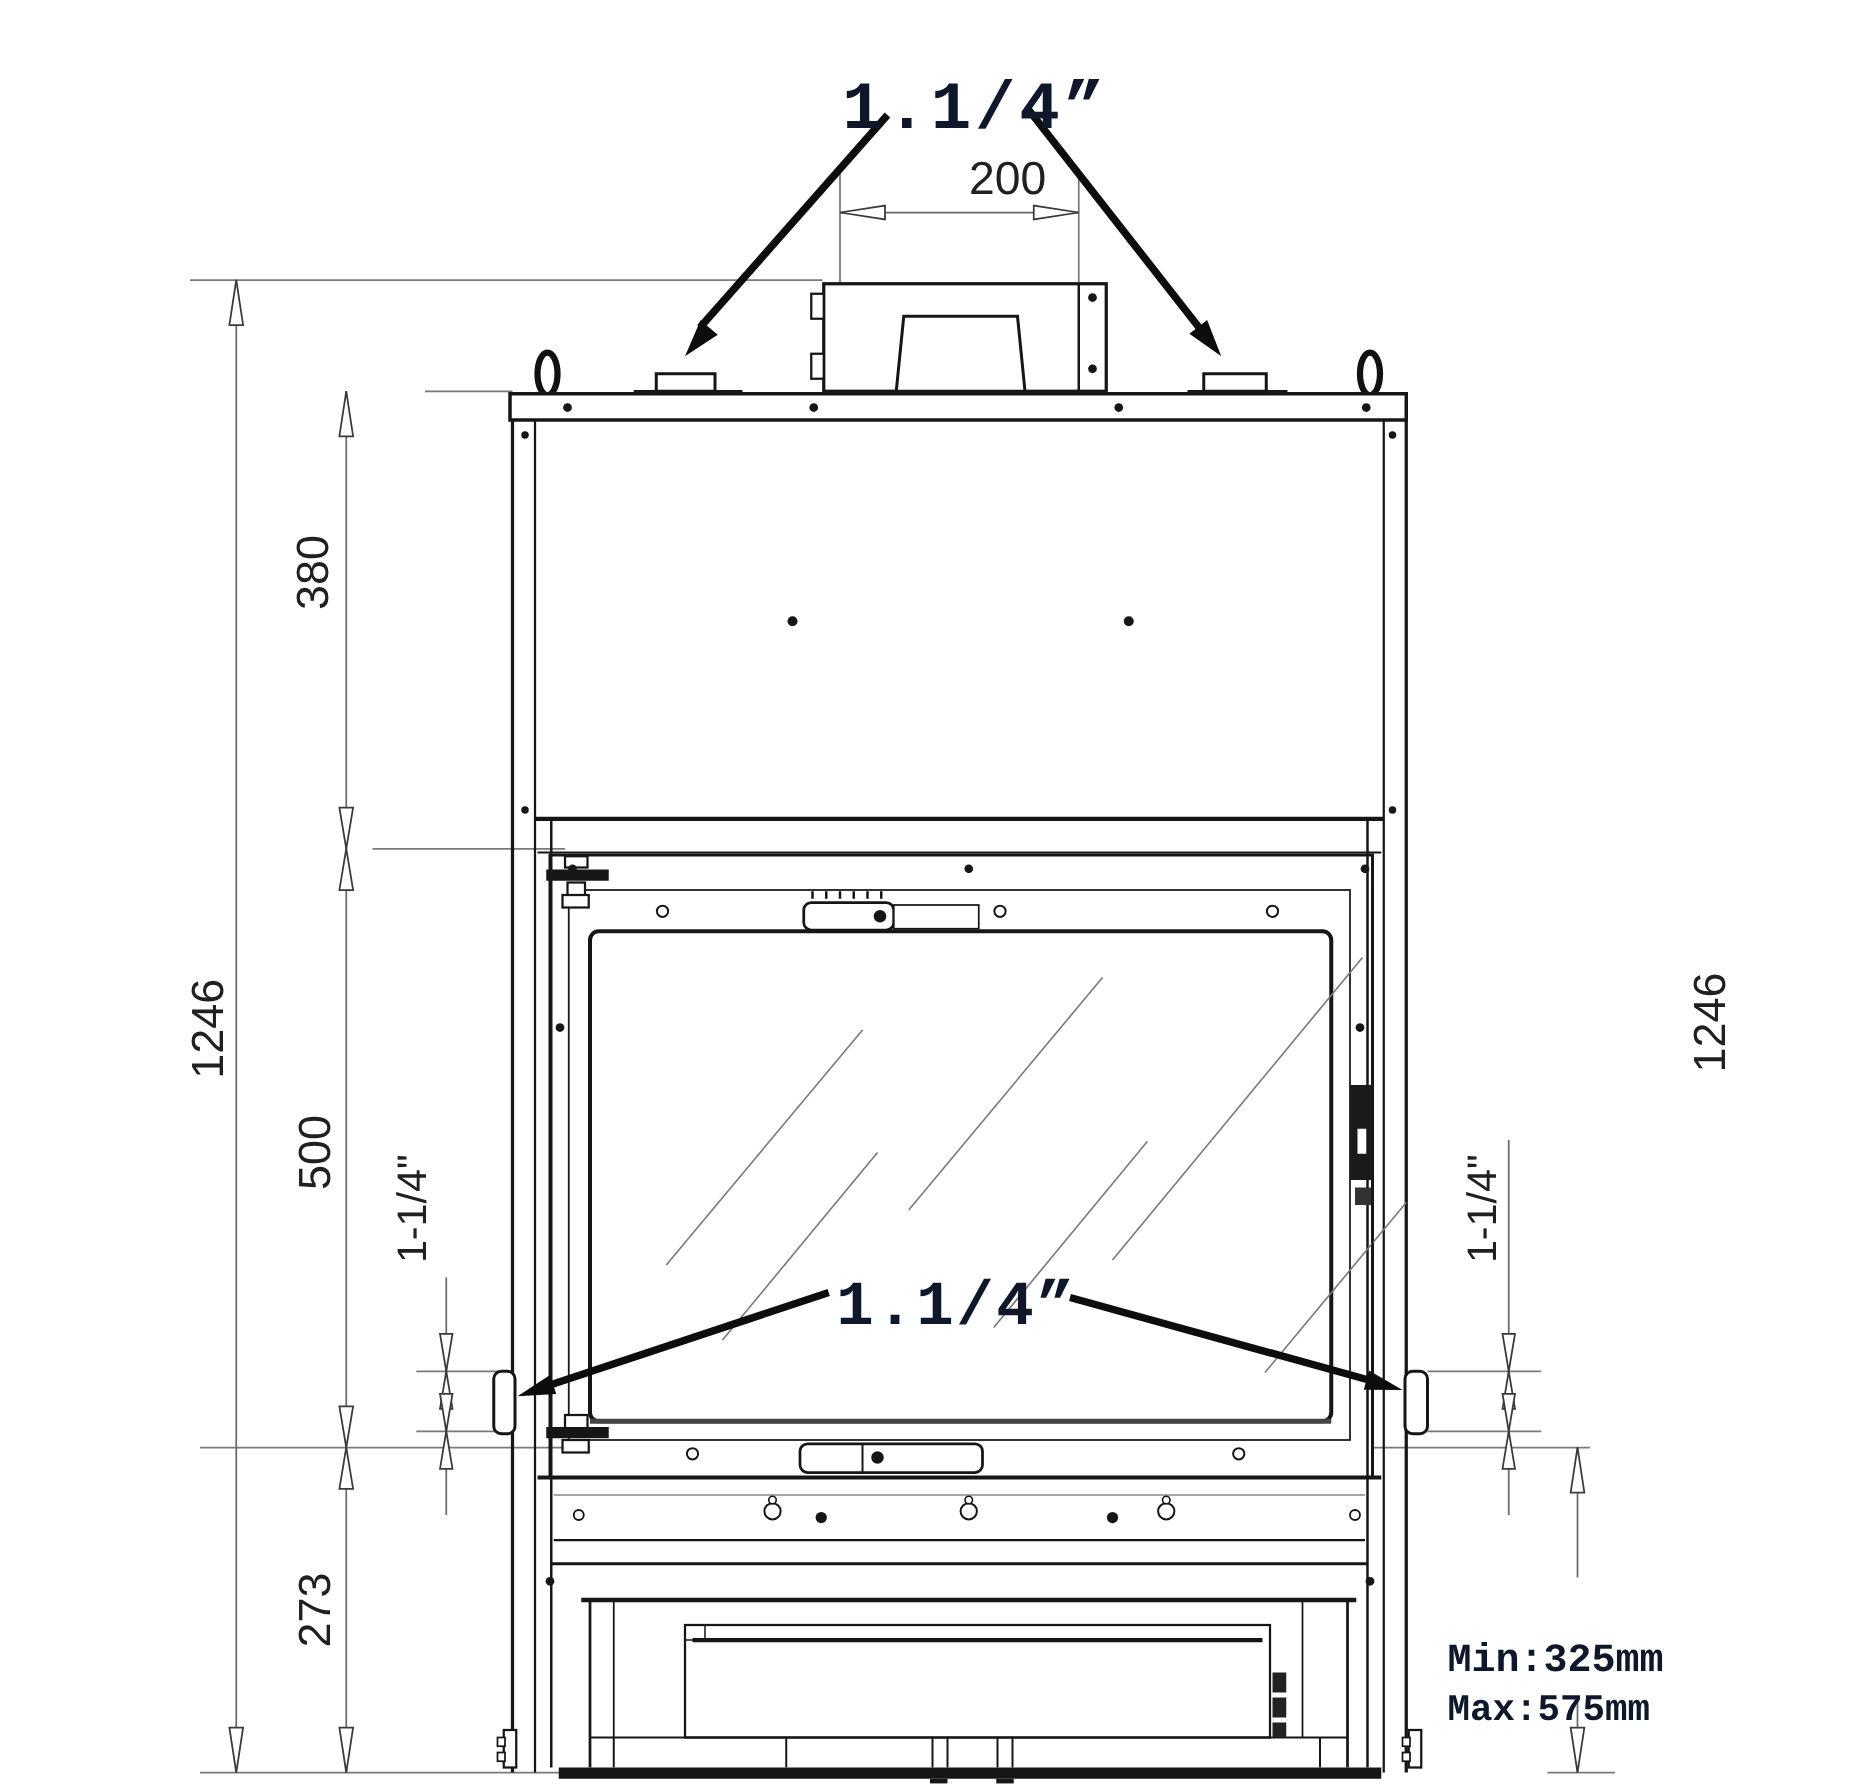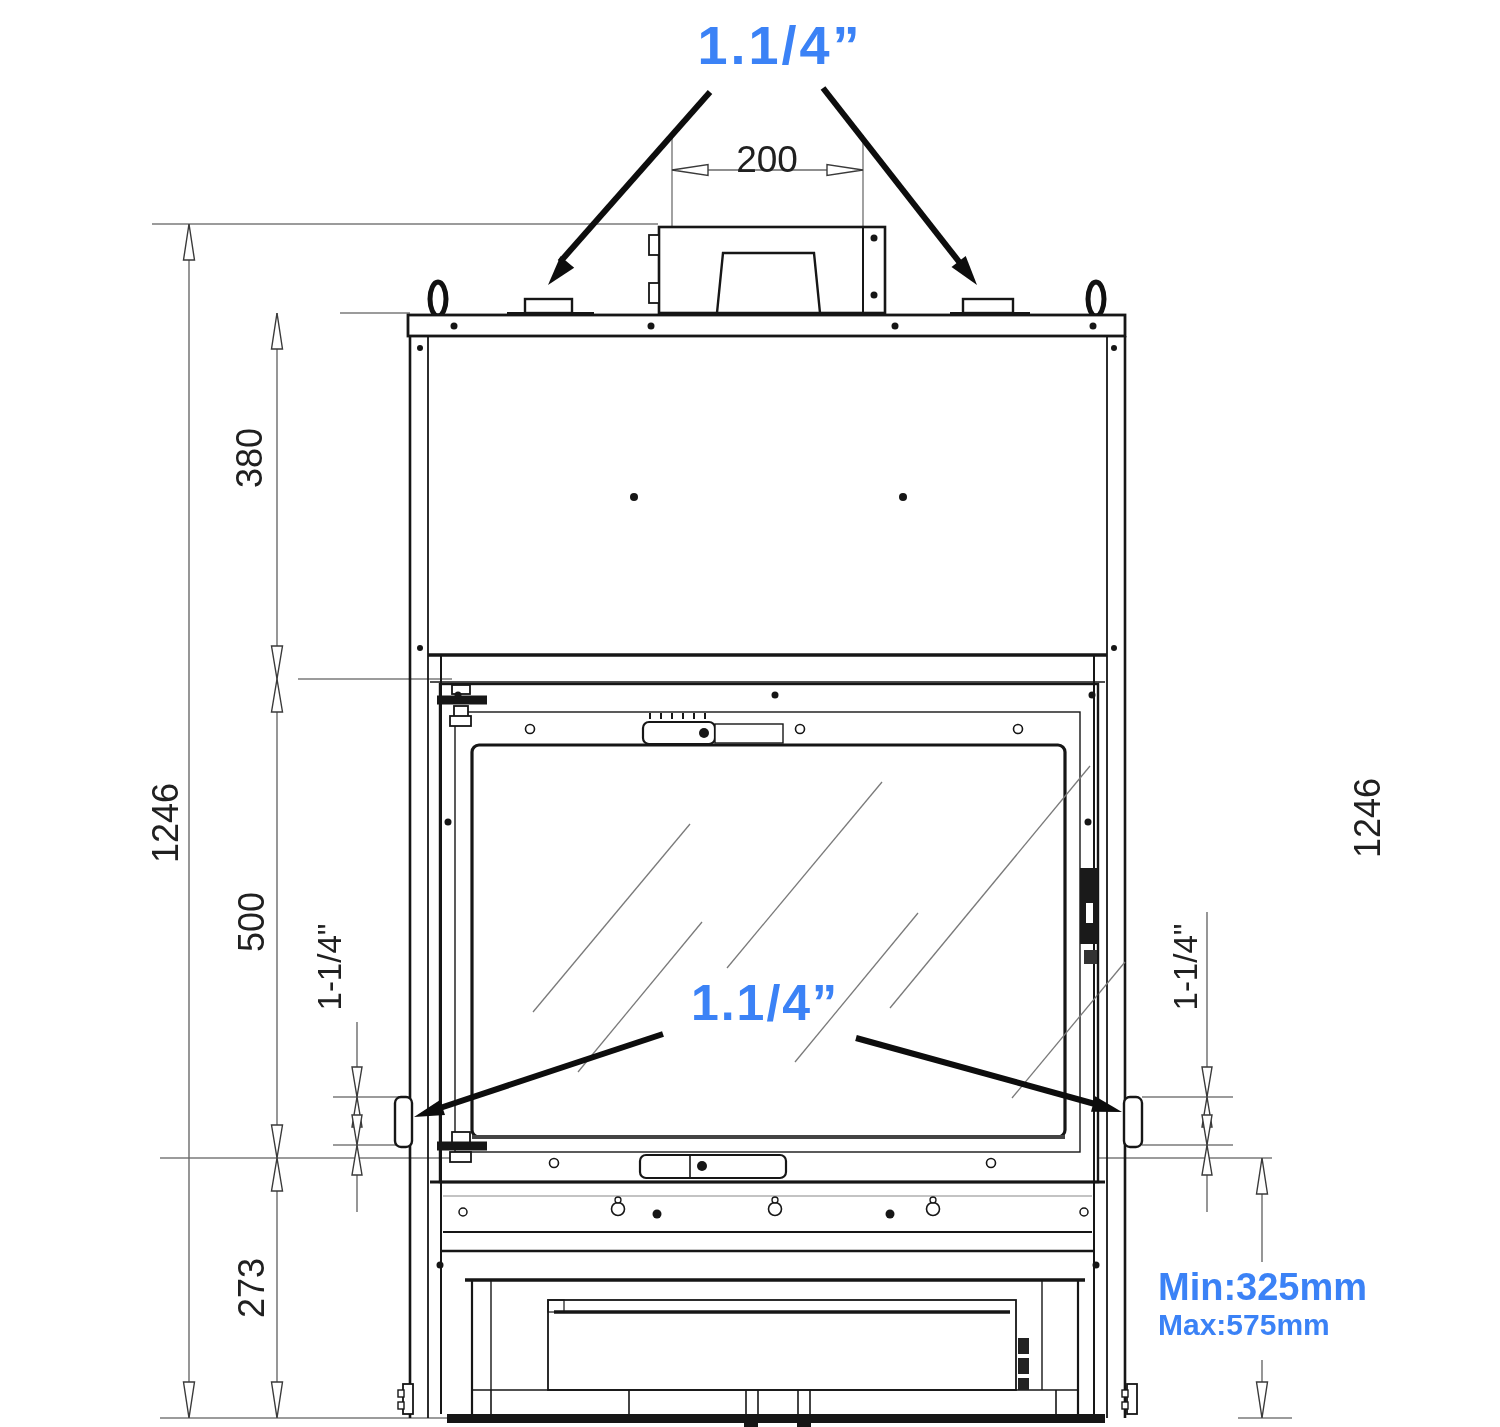--- a/index.html
+++ b/index.html
@@ -1,33 +1,33 @@
 <!DOCTYPE html>
 <html><head>
 <meta charset="utf-8">
 <style>
   html,body{margin:0;padding:0;background:#fff;}
   #stage{position:relative;width:1500px;height:1427px;background:#fff;overflow:hidden;
          font-family:"Liberation Sans",sans-serif;}
   #drawing{position:absolute;left:0;top:0;}
   .lbl{position:absolute;color:#1c1c1c;white-space:nowrap;}
-  .big{font-family:Liberation Sans, sans-serif;font-weight:700;color:#3b82f6;}
+  .big{font-family:Liberation Mono, monospace;font-weight:700;color:#0f172a;margin-top:44px;}
   .v{width:180px;height:44px;line-height:44px;text-align:center;transform:rotate(-90deg);
      font-size:36px;color:#202020;}
   #t-top{left:600px;top:14px;width:360px;text-align:center;font-size:54px;letter-spacing:3px;}
   #t-mid{left:585px;top:974px;width:360px;text-align:center;font-size:50px;letter-spacing:2px;}
-  #d200{left:697px;top:139px;width:140px;text-align:center;font-size:37px;color:#202020;}
+  #d200{left:697px;top:122px;width:140px;text-align:right;font-size:37px;color:#202020;}
   #d1246L{left:76px;top:801px;}
   #d380{left:160px;top:436px;}
   #d500{left:162px;top:900px;}
   #d273{left:162px;top:1266px;}
   #d114L{left:240px;top:945px;font-size:33px;}
   #d114R{left:1096px;top:945px;font-size:33px;}
   #d1246R{left:1278px;top:796px;}
-  #dmin{left:1158px;top:1266px;font-size:38px;}
+  #dmin{left:1158px;top:1266px;font-size:32px;}
   #dmax{left:1158px;top:1308px;font-size:30px;}
 </style>
 </head>
 <body>
 
 <div id="stage">
 
 <svg id="drawing" width="1500" height="1427" viewBox="0 0 1500 1427">
 
   <g stroke="#7a7a7a" stroke-width="1.4" fill="none">

